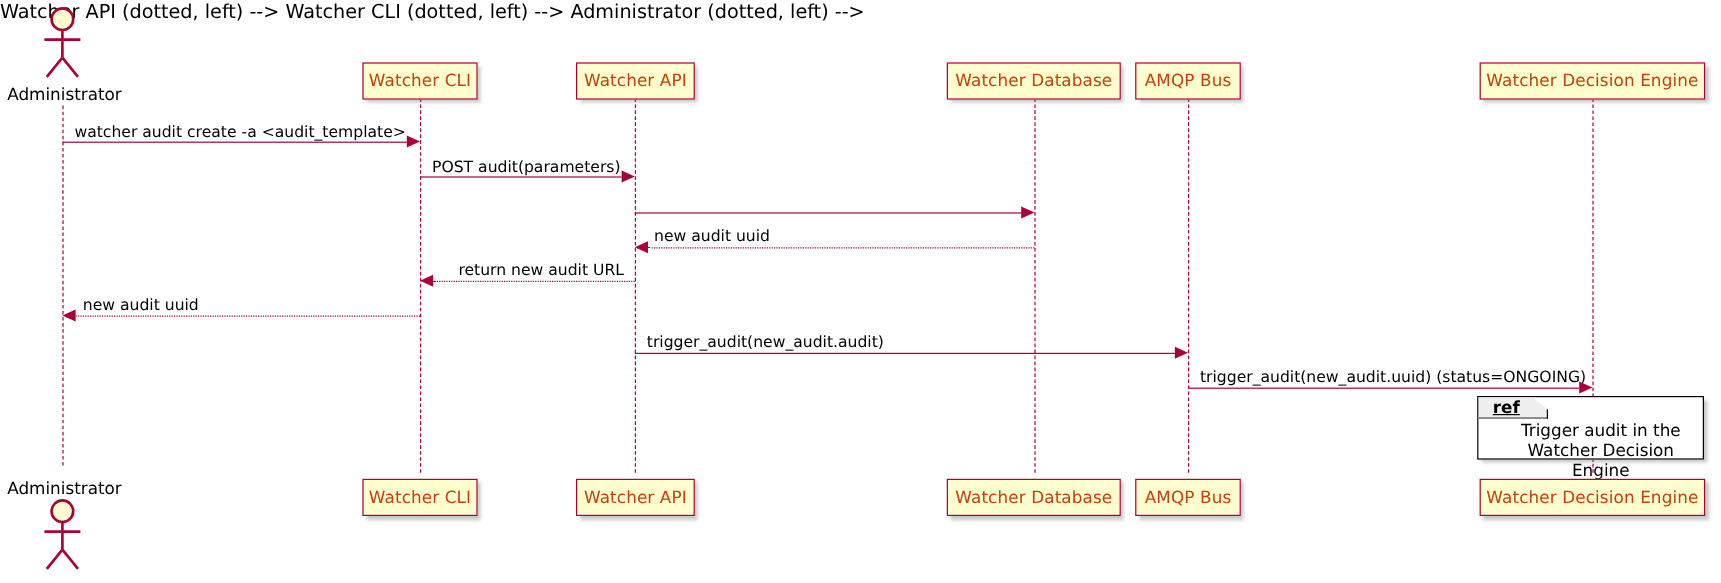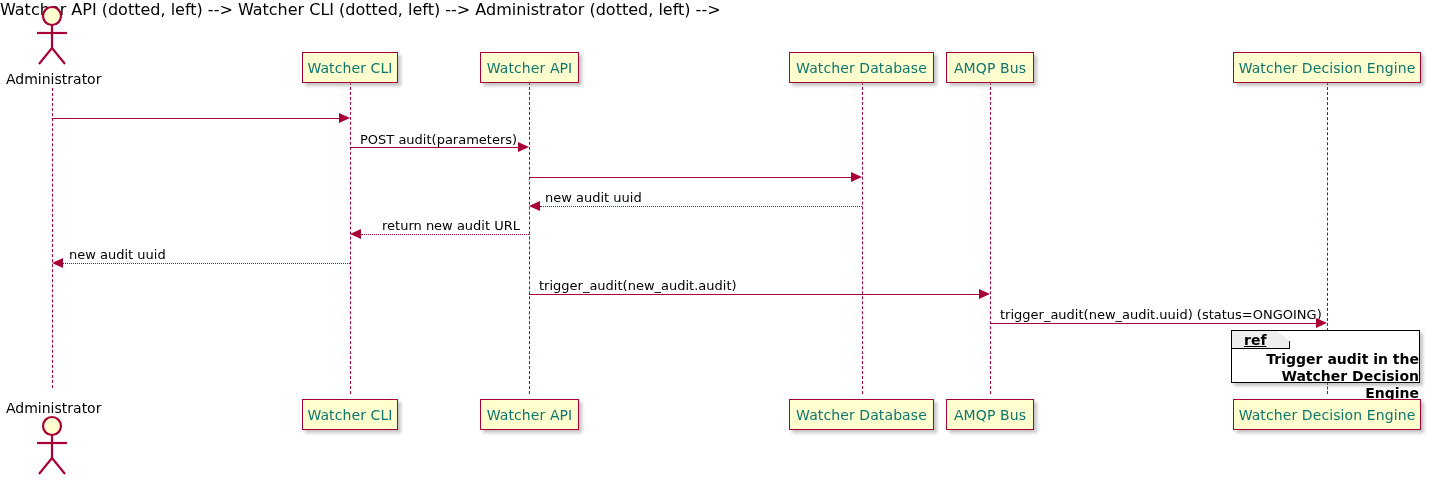--- a/index.html
+++ b/index.html
@@ -17,21 +17,21 @@
     background: #FFFFFF;
     overflow: hidden;
   }
 
   
   .participant {
     position: absolute;
     box-sizing: border-box;
     background: #FEFECE;
     border: 1.5px solid #A80036;
-    color: #0f766e;
+    color: #c2410c;
     font-size: 14px;
     line-height: 1;
     display: flex;
     align-items: center;
     justify-content: center;
     white-space: nowrap;
     box-shadow: 3px 3px 3px rgba(128,128,128,0.45);
     letter-spacing: 0.1px;
   }
 
@@ -111,22 +111,21 @@
     color: #000000;
     padding-left: 12px;
     line-height: 1;
   }
   .ref-body {
     position: absolute;
     font-size: 14px;
     color: #000000;
     line-height: 17px;
     white-space: pre-line;
-    text-align: right;
-    font-weight: bold;
+    text-align: center;
   }
 </style>
 </head>
 <body>
 
 <div id="diagram">
 
   
   <div class="lifeline" style="left:52px; top:88px; height:300px;"></div>
   <div class="lifeline" style="left:350px; top:82px; height:312px;"></div>
@@ -163,20 +162,21 @@
   <div class="participant" style="left:946px; top:52px; width:88px; height:31px;">
     <span>AMQP Bus</span>
   </div>
   <div class="participant" style="left:1233px; top:52px; width:188px; height:31px;">
     <span>Watcher Decision Engine</span>
   </div>
 
   
 
   
+  <div class="msg-label" style="left:62px; top:104px;">watcher audit create -a &lt;audit_template&gt;</div>
   <div class="msg-line" style="left:52px; top:118px; width:287px;"></div>
   <div class="arrow-head arrow-right" style="left:339px; top:113px;"></div>
 
   
   <div class="msg-label" style="left:360px; top:133px;">POST audit(parameters)</div>
   <div class="msg-line" style="left:350px; top:147px; width:168px;"></div>
   <div class="arrow-head arrow-right" style="left:518px; top:142px;"></div>
 
   
   <div class="msg-line" style="left:529px; top:177px; width:322px;"></div>

